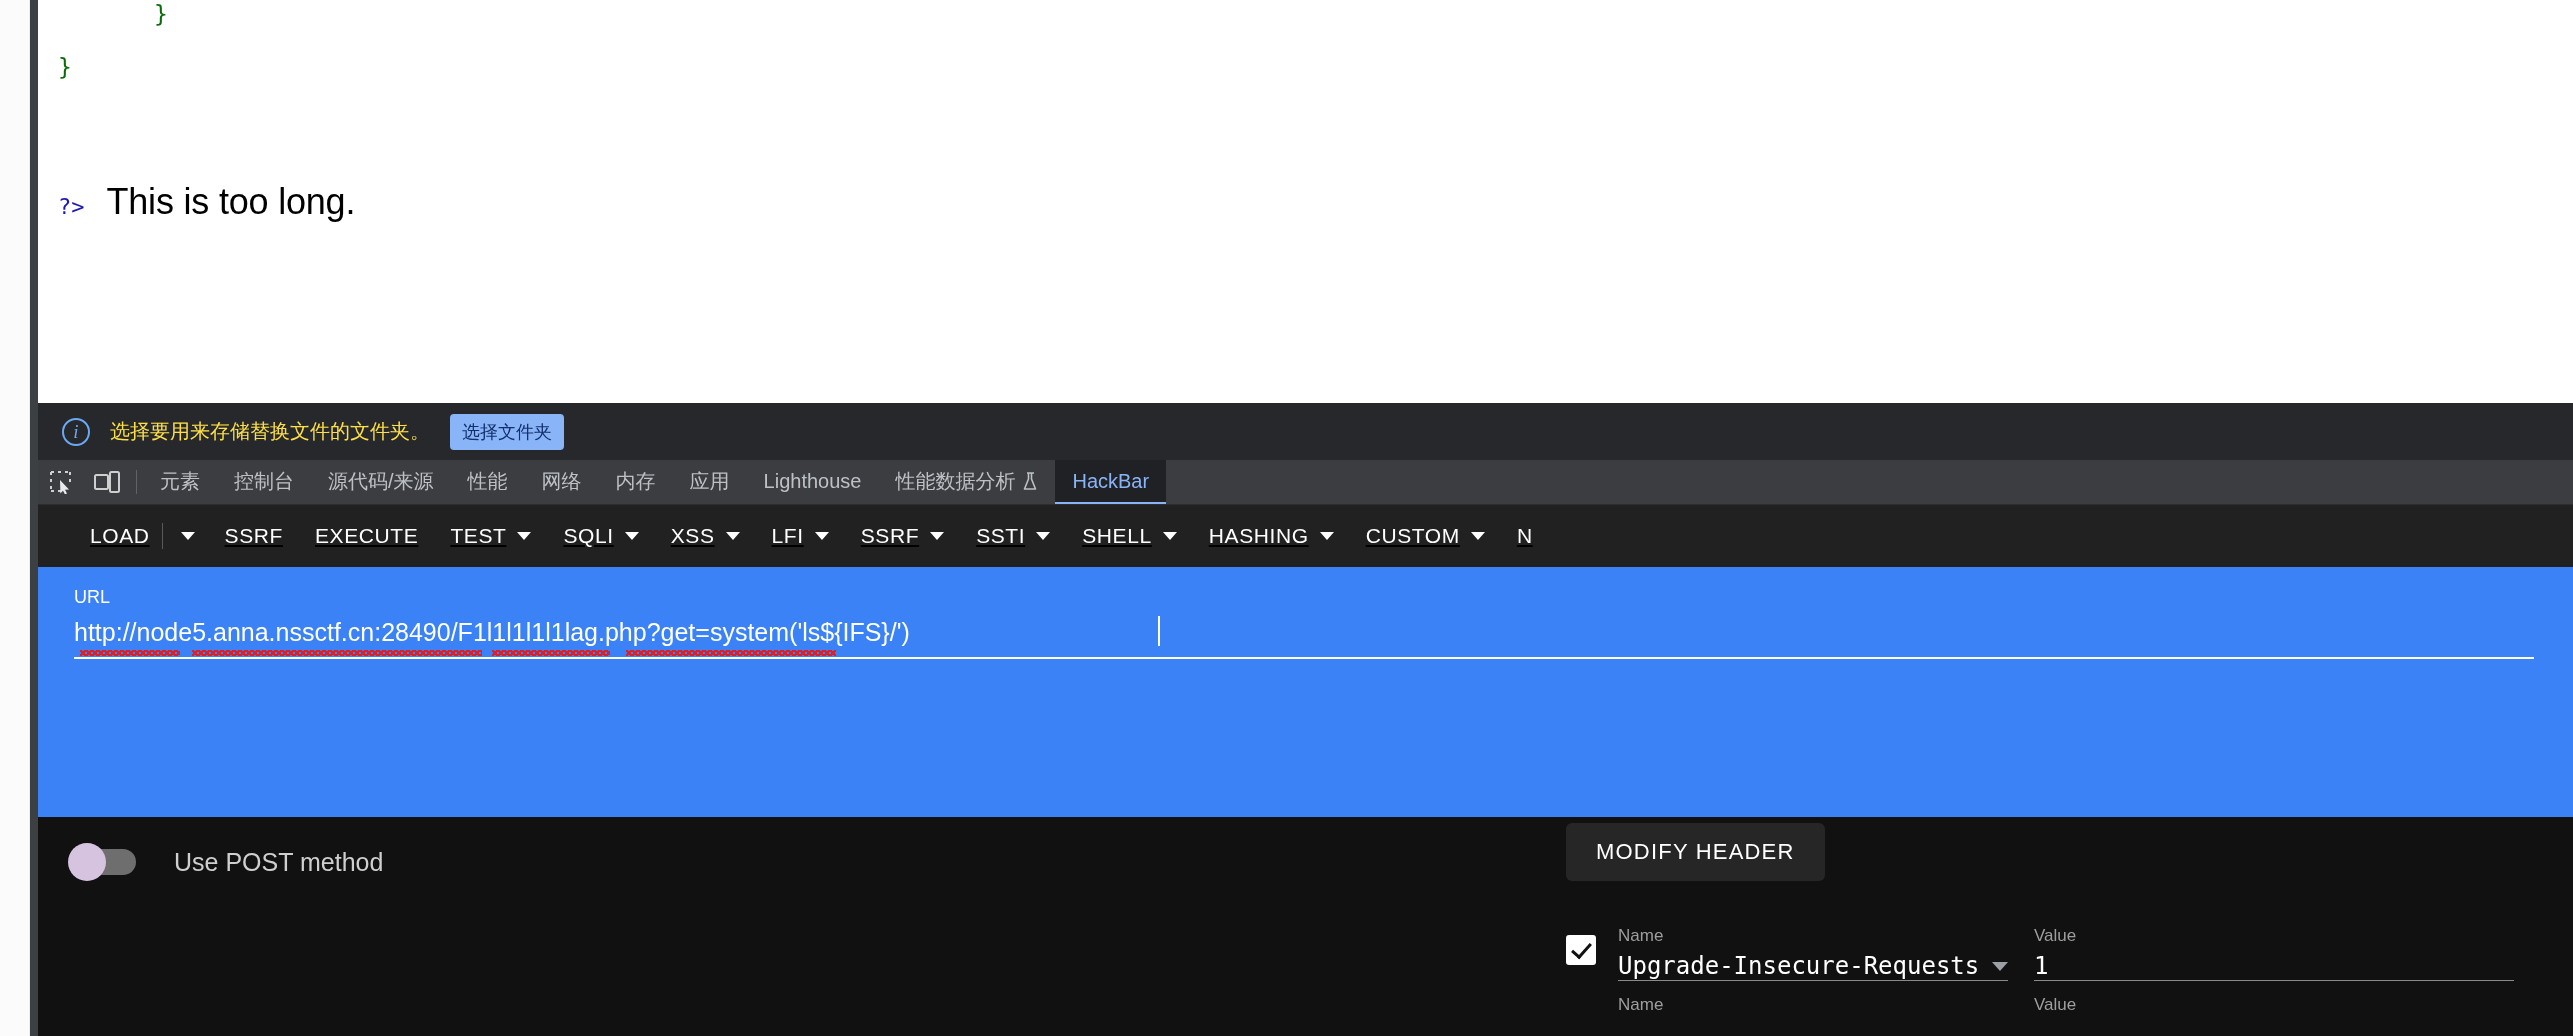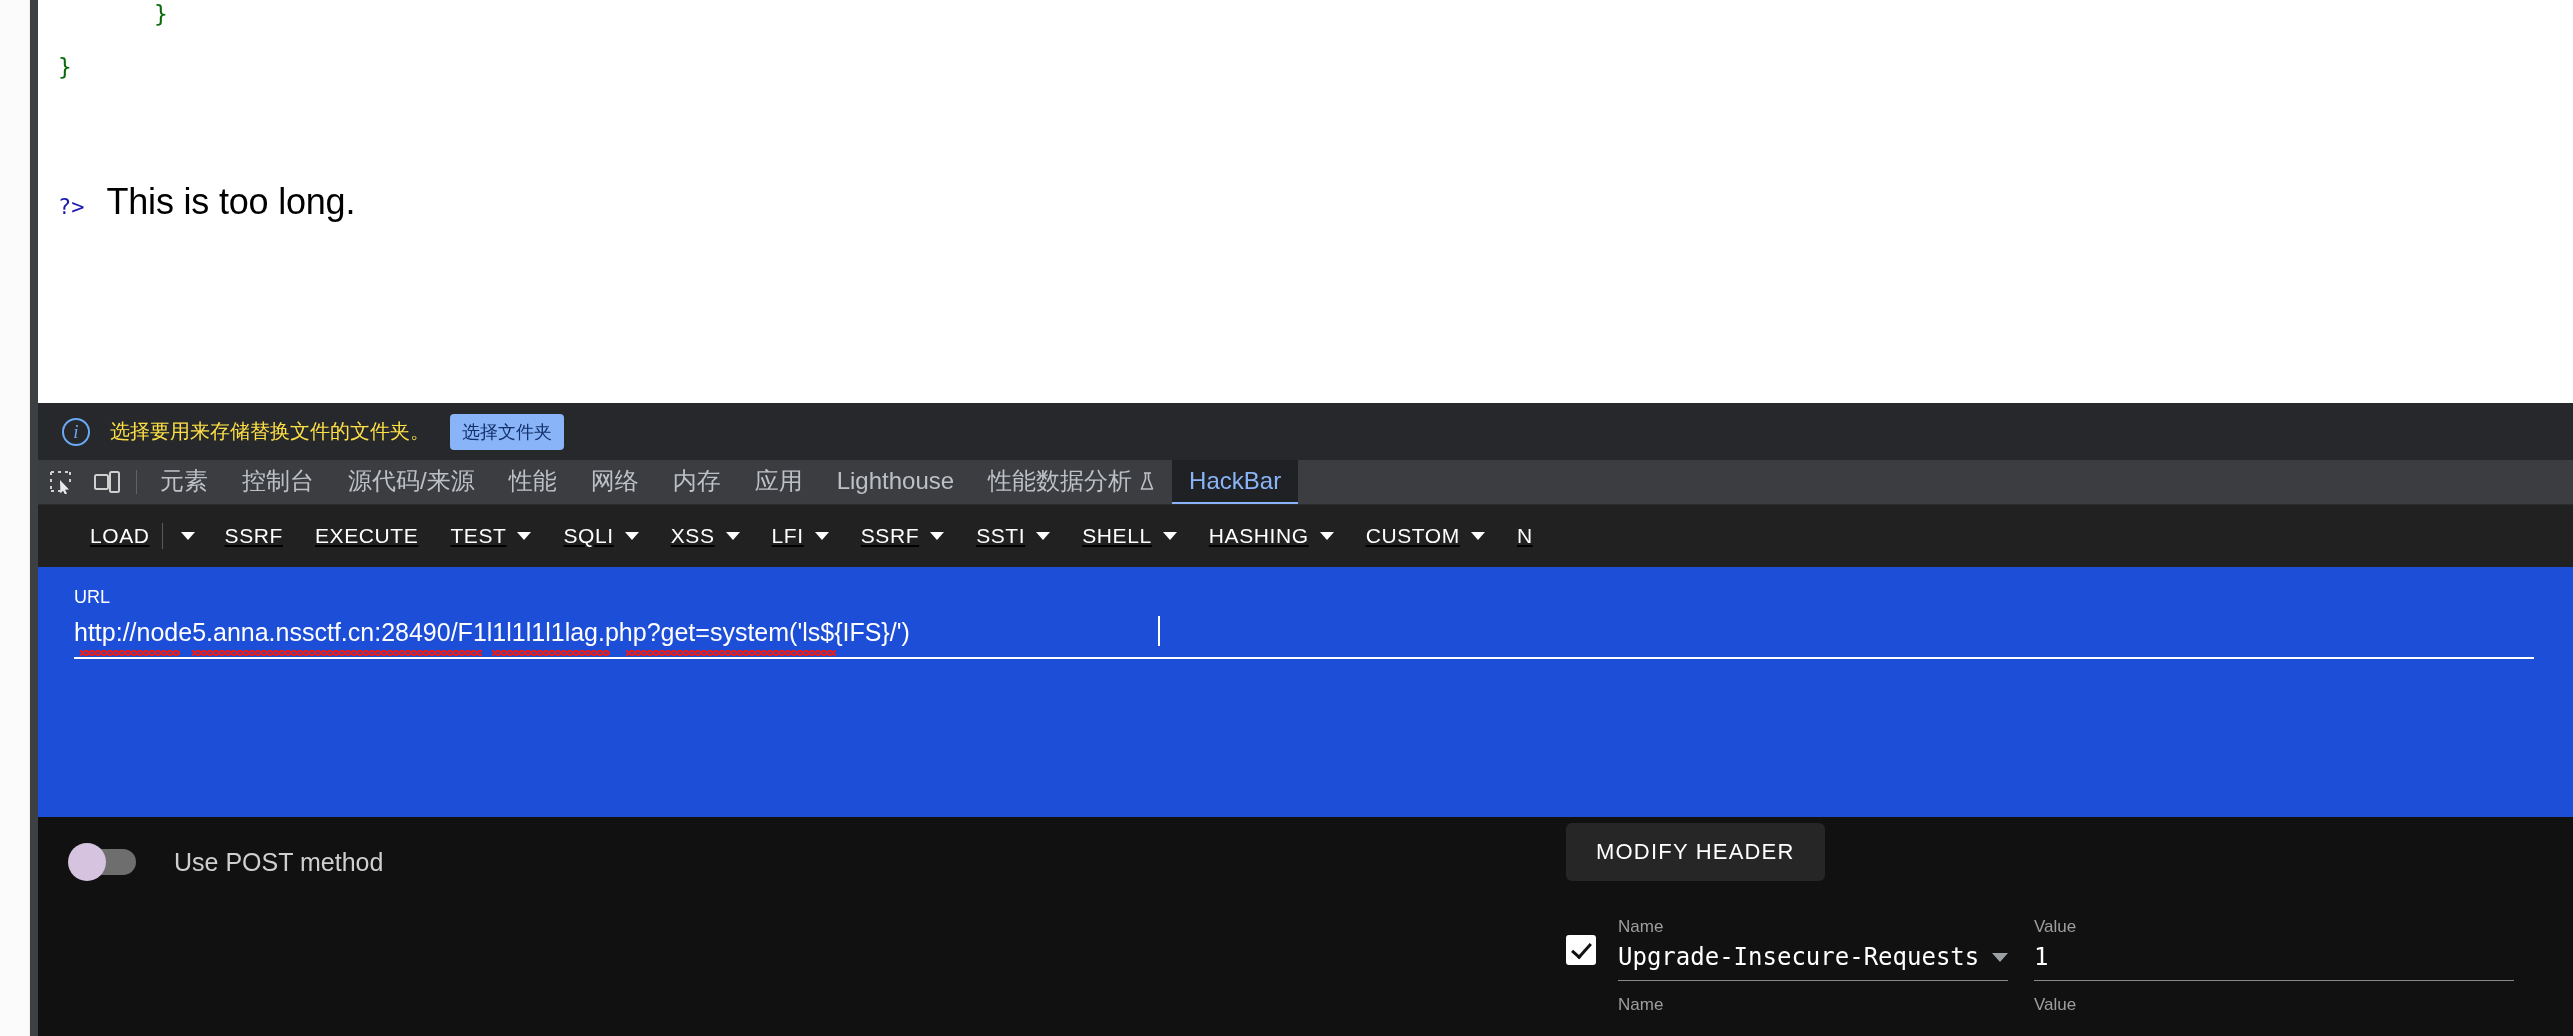--- a/index.html
+++ b/index.html
@@ -147,21 +147,21 @@
   .tb-divider {
     width: 1px;
     margin: 10px 6px;
     background: #5f6368;
     flex: 0 0 auto;
   }
   .tab {
     display: flex; align-items: center;
     padding: 0 17px;
     color: #bdc1c6;
-    font-size: 24px;
+    font-size: 20px;
     font-family: "Liberation Sans", sans-serif;
     cursor: pointer;
     white-space: nowrap;
     flex: 0 0 auto;
     border-bottom: 2px solid transparent;
   }
   .tab .beaker { margin-left: 8px; display: flex; align-items: center; }
   .tab.active {
     background: #202124;
     color: #8ab4f8;
@@ -211,21 +211,21 @@
     display: flex; align-items: center; justify-content: center;
     padding: 0 14px; height: 100%;
     cursor: pointer;
     flex: 0 0 auto;
   }
   .caret-only .caret { margin-left: 0; }
 
   
   .url-wrap {
     position: relative;
-    background: #1d4ed8;
+    background: #3b82f6;
     height: 250px;
     padding: 20px 28px 0 36px;
   }
   .url-label {
     color: #ffffff;
     font-size: 18px;
     font-family: "Liberation Sans", sans-serif;
     margin-bottom: 10px;
   }
   .url-field {
@@ -349,21 +349,20 @@
   .hdr-field.name-field { width: 390px; }
   .hdr-field.value-field { width: 480px; margin-left: 26px; }
   .hdr-cap {
     color: #9e9e9e;
     font-size: 17px;
     font-family: "Liberation Sans", sans-serif;
     margin-bottom: 6px;
   }
   .hdr-input {
     border-bottom: 1px solid #8a8a8a;
-    padding-bottom: 9px;
     display: flex;
     align-items: center;
     justify-content: space-between;
   }
   .hdr-val {
     color: #ffffff;
     font-family: "DejaVu Sans Mono", monospace;
     font-size: 24px;
     white-space: nowrap;
     overflow: hidden;

